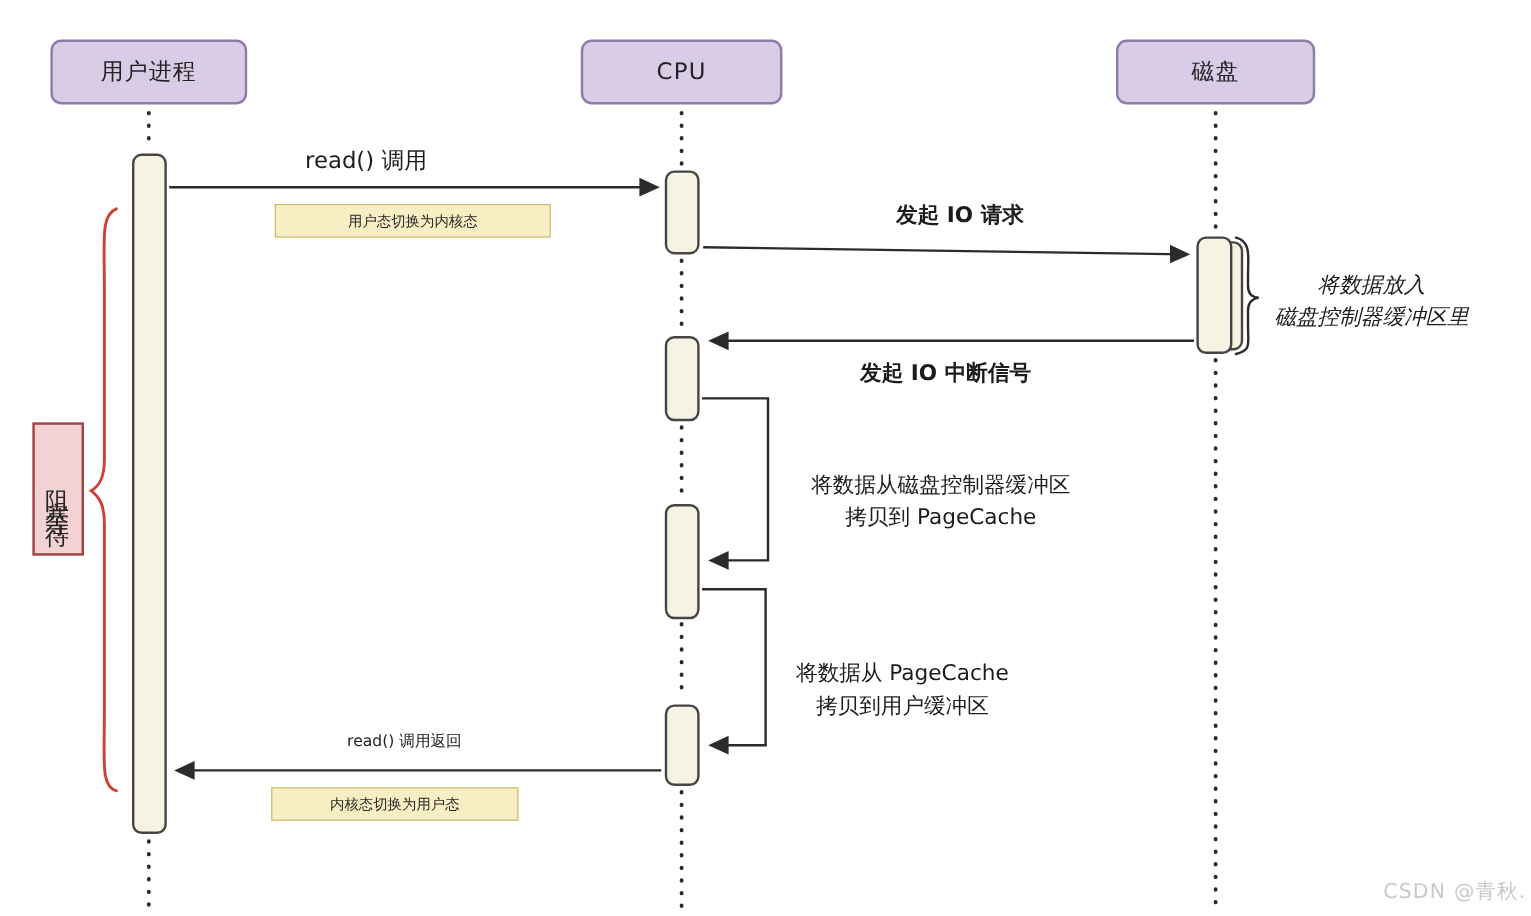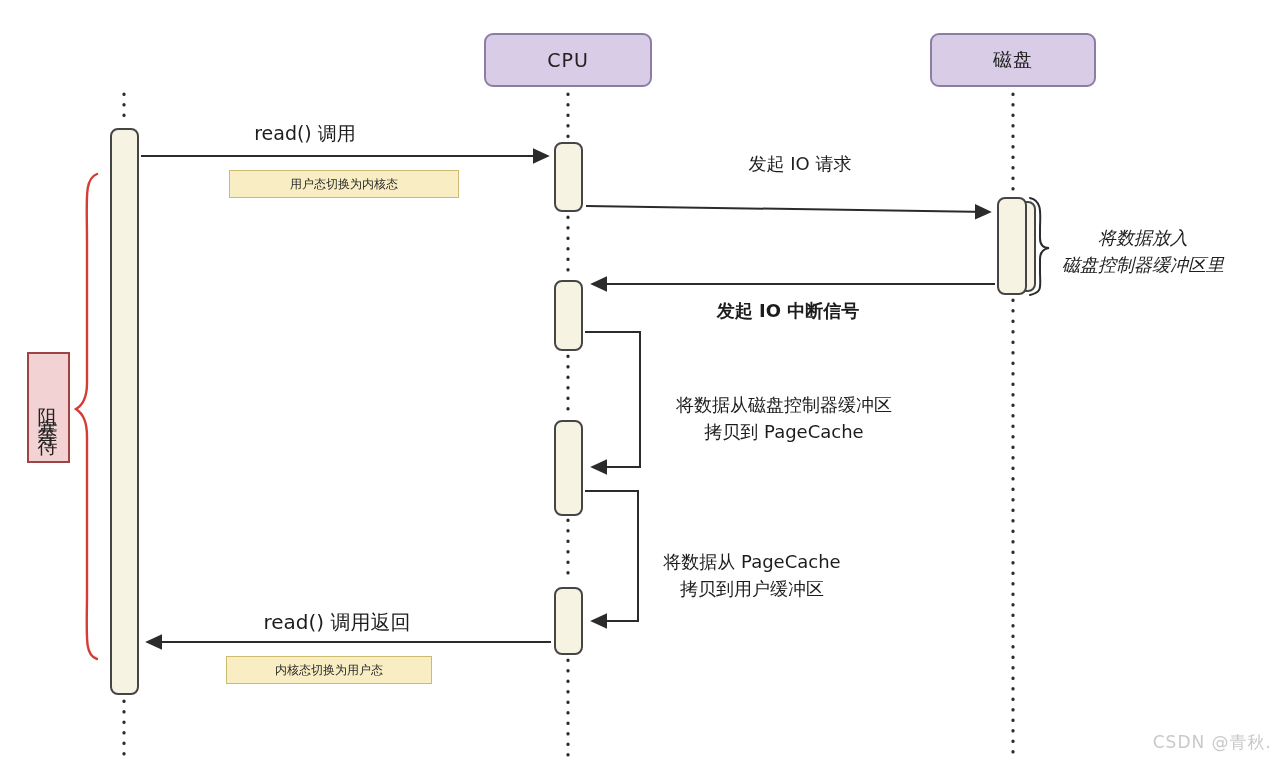--- a/index.html
+++ b/index.html
@@ -86,39 +86,42 @@
       <path d="M585,332 L640,332 L640,467 L593,467" marker-end="url(#arrow)"></path>
       <path d="M585,491 L638,491 L638,621 L593,621" marker-end="url(#arrow)"></path>
       <path d="M551,642 L148,642" marker-end="url(#arrow)"></path>
     </g>
 
     <path d="M97,174 C84,179 87,198 87,242 L87,383 C87,398 83,405 76,409 C83,414 87,421 87,437 L87,592 C87,637 84,655 97,659" style="stroke:var(--brace-red)" stroke-width="2.4" fill="none" stroke-linecap="round"></path>
 
     <path d="M1030,198 C1043,201 1040,215 1040,229 L1040,238 C1040,245 1043,248 1049,248 C1043,249 1040,252 1040,259 L1040,271 C1040,287 1043,292 1030,295" style="stroke:var(--line)" stroke-width="2" fill="none" stroke-linecap="round"></path>
   </svg>
 
+  <div class="actor" style="left:42px;width:164px;">
+    <span>用户进程</span>
+  </div>
   <div class="actor" style="left:484px;width:168px;">
     <span>CPU</span>
   </div>
   <div class="actor" style="left:930px;width:166px;">
     <span>磁盘</span>
   </div>
 
   <div class="activation" style="left:110px;top:128px;height:567px;"></div>
   <div class="activation" style="left:554px;top:142px;height:70px;"></div>
   <div class="activation" style="left:554px;top:280px;height:71px;"></div>
   <div class="activation" style="left:554px;top:420px;height:96px;"></div>
   <div class="activation" style="left:554px;top:587px;height:68px;"></div>
   <div class="activation back" style="left:1007px;top:201px;height:91px;"></div>
   <div class="activation" style="left:997px;top:197px;width:30px;height:98px;"></div>
 
   <div class="msg-label" style="left:305px;top:121px;font-size:19px;">read() 调用</div>
-  <div class="msg-label" style="left:800px;top:152px;">发起 IO 请求</div>
+  <div class="msg-label" style="left:800px;top:167px;font-weight:bold;">发起 IO 请求</div>
   <div class="msg-label" style="left:788px;top:299px;font-weight:bold;">发起 IO 中断信号</div>
-  <div class="msg-label" style="left:337px;top:609px;font-size:20px;">read() 调用返回</div>
+  <div class="msg-label" style="left:337px;top:609px;font-size:13px;">read() 调用返回</div>
 
   <div class="msg-label two-line" style="left:1143px;top:224px;font-style:italic;">
     <div>将数据放入</div>
     <div>磁盘控制器缓冲区里</div>
   </div>
 
   <div class="msg-label two-line" style="left:752px;top:548px;">
     <div>将数据从 PageCache</div>
     <div>拷贝到用户缓冲区</div>
   </div>

